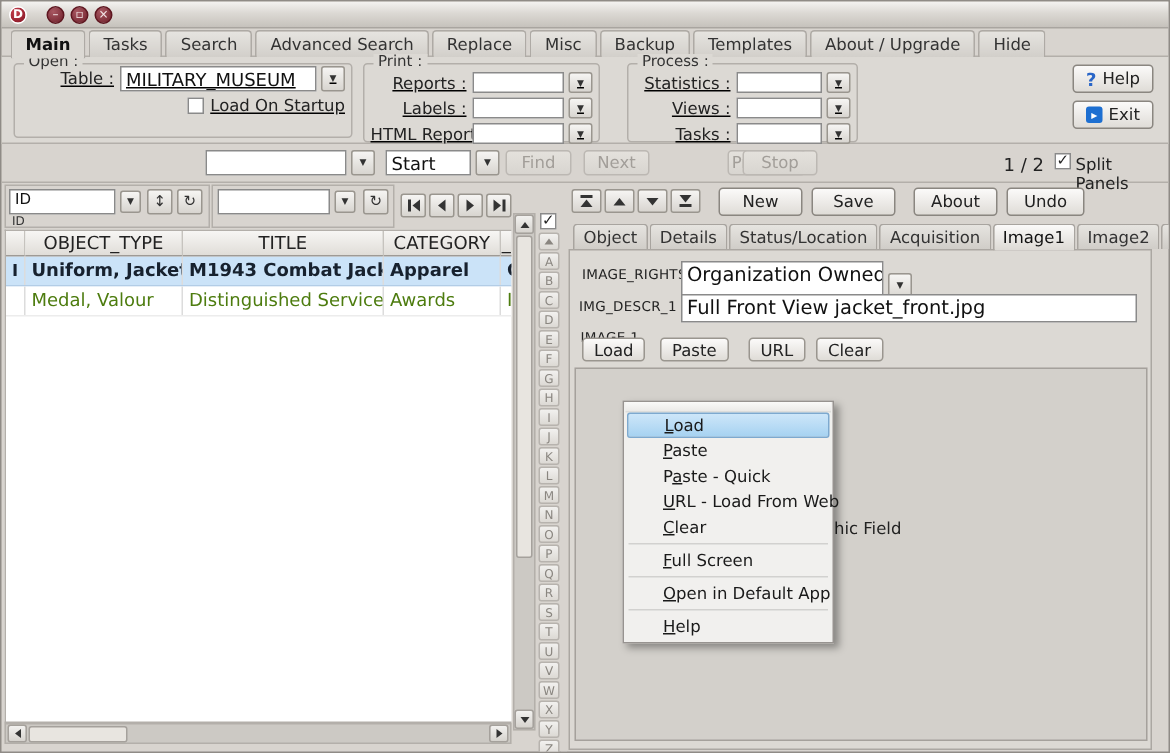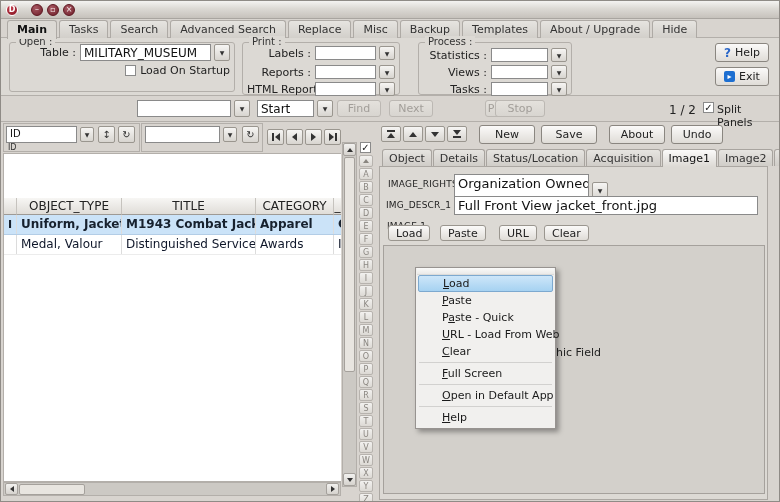--- a/index.html
+++ b/index.html
@@ -19,21 +19,21 @@
     font-size:8px;line-height:10px;text-align:center;cursor:default;}
 
   
   .tabstrip{position:absolute;left:0;top:19px;width:100%;height:18px;display:flex;padding-left:6px;border-bottom:1px solid #b3afaa;}
   .mtab{padding:2px 9px;font-size:11px;color:#333;border:1px solid #aeaaa5;border-bottom:none;
     border-radius:3px 3px 0 0;background:linear-gradient(#e6e4e0,#d2cfca);margin-right:2px;height:18px;}
   .mtab.active{background:#dcd9d4;font-weight:bold;color:#111;height:19px;z-index:2;}
 
   
   .maincontent{position:absolute;left:0;top:37px;width:100%;height:58px;background:#dcd9d4;border-bottom:1px solid #b3afaa;}
-  .group{position:absolute;border:1px solid #b3afaa;border-radius:3px;}
+  .group{position:absolute;border:1px solid #b3afaa;border-radius:3px;text-decoration:underline;}
   .glabel{position:absolute;top:-7px;left:6px;background:#dcd9d4;padding:0 3px;font-size:10px;color:#333;}
   .frow{display:flex;align-items:center;margin:3px 4px;}
   .flabel{font-size:11px;color:#222;text-align:right;white-space:nowrap;}
   .combo{display:flex;align-items:center;gap:3px;}
   .cv{background:#fff;border:1px solid #8a8a8a;height:17px;font-size:12px;padding:1px 3px;white-space:nowrap;overflow:hidden;flex:1;color:#111;}
   .ca{width:16px;height:17px;border:1px solid #9a968f;border-radius:2px;background:linear-gradient(#f6f5f3,#d8d5d0);
     display:flex;align-items:center;justify-content:center;font-size:6px;color:#333;flex:none;}
   .cb{width:11px;height:11px;background:#fff;border:1px solid #8a8a8a;display:inline-flex;align-items:center;justify-content:center;
     font-size:10px;color:#222;line-height:1;}
   .btn{border:1px solid #8a8680;border-radius:3px;background:linear-gradient(#fbfaf9,#dfdcd7);
@@ -57,26 +57,26 @@
   .t-up{width:0;height:0;border-left:4px solid transparent;border-right:4px solid transparent;border-bottom:5px solid #333;}
   .t-down{width:0;height:0;border-left:4px solid transparent;border-right:4px solid transparent;border-top:5px solid #333;}
   .t-left{width:0;height:0;border-top:4px solid transparent;border-bottom:4px solid transparent;border-right:5px solid #333;}
   .t-right{width:0;height:0;border-top:4px solid transparent;border-bottom:4px solid transparent;border-left:5px solid #333;}
   .bar-h{width:8px;height:2px;background:#333;}
   .bar-v{width:2px;height:8px;background:#333;}
   .stack-v{display:flex;flex-direction:column;align-items:center;gap:1px;}
   .stack-h{display:flex;align-items:center;gap:1px;}
 
   .grid{position:absolute;left:0;top:30px;width:338px;height:329px;background:#fff;border:1px solid #b3afaa;border-right:none;overflow:hidden;}
-  .ghead{display:flex;height:17px;margin-top:44px;}
+  .ghead{display:flex;height:17px;}
   .ghc{border-right:1px solid #c6c3be;border-bottom:1px solid #9e9a95;background:linear-gradient(#f7f6f4,#e0ddd8);
     font-size:12px;color:#222;display:flex;align-items:center;justify-content:center;overflow:hidden;flex:none;}
   .grow{display:flex;height:20px;background:#fff;border-bottom:1px solid #ececec;}
   .grow.sel{background:#cbe3f8;border-bottom:1px solid #b3cde6;}
-  .gc{border-right:1px solid #dcdcdc;padding:2px 4px;font-size:12px;color:#0f172a;white-space:nowrap;overflow:hidden;flex:none;}
+  .gc{border-right:1px solid #dcdcdc;padding:2px 4px;font-size:12px;color:#4d7c0f;white-space:nowrap;overflow:hidden;flex:none;}
   .grow.sel .gc{font-weight:bold;color:#17212e;}
   .gind{display:flex;align-items:center;justify-content:center;font-size:11px;padding:0;}
 
   .vscroll{position:absolute;left:339px;top:19px;width:15px;height:345px;background:#ccc9c4;border:1px solid #b3afaa;}
   .hscroll{position:absolute;left:0;top:359px;width:338px;height:14px;background:#ccc9c4;border:1px solid #b3afaa;display:flex;align-items:center;}
   .sbtn{background:linear-gradient(#f2f1ef,#d6d3ce);border:1px solid #a5a19c;border-radius:2px;display:flex;align-items:center;justify-content:center;}
   .thumb{background:#e8e5e0;border:1px solid #a5a19c;border-radius:2px;}
 
   .alpha{position:absolute;left:356px;top:19px;width:14px;}
   .acell{width:14px;height:12px;border:1px solid #b7b3ae;border-radius:2px;margin-bottom:1px;
@@ -147,29 +147,29 @@
         </span>
       </div>
       <div class="frow" style="margin-top:1px;justify-content:flex-end;align-items:center;gap:4px;">
         <span class="cb"></span>
         <span class="flabel">Load On Startup</span>
       </div>
     </div>
 
     <div class="group" style="left:241px;top:4px;width:158px;height:53px;">
       <div class="glabel">Print :</div>
-    <div class="frow">
+    <div class="frow" style="margin-top: 5px;">
+          <span class="flabel" style="width: 64px;">Reports :</span>
+          <span class="combo" style="flex: 1 1 0%; margin-left: 4px;">
+            <span class="cv" style="height: 14px;"></span>
+            <span class="ca" style="height: 14px;">▼</span>
+          </span>
+        </div>
+        <div class="frow">
           <span class="flabel" style="width: 64px;">Labels :</span>
-          <span class="combo" style="flex: 1 1 0%; margin-left: 4px;">
-            <span class="cv" style="height: 14px;"></span>
-            <span class="ca" style="height: 14px;">▼</span>
-          </span>
-        </div>
-        <div class="frow" style="margin-top: 5px;">
-          <span class="flabel" style="width: 64px;">Reports :</span>
           <span class="combo" style="flex: 1 1 0%; margin-left: 4px;">
             <span class="cv" style="height: 14px;"></span>
             <span class="ca" style="height: 14px;">▼</span>
           </span>
         </div>
         <div class="frow">
           <span class="flabel" style="width: 64px;">HTML Reports :</span>
           <span class="combo" style="flex: 1 1 0%; margin-left: 4px;">
             <span class="cv" style="height: 14px;"></span>
             <span class="ca" style="height: 14px;">▼</span>

